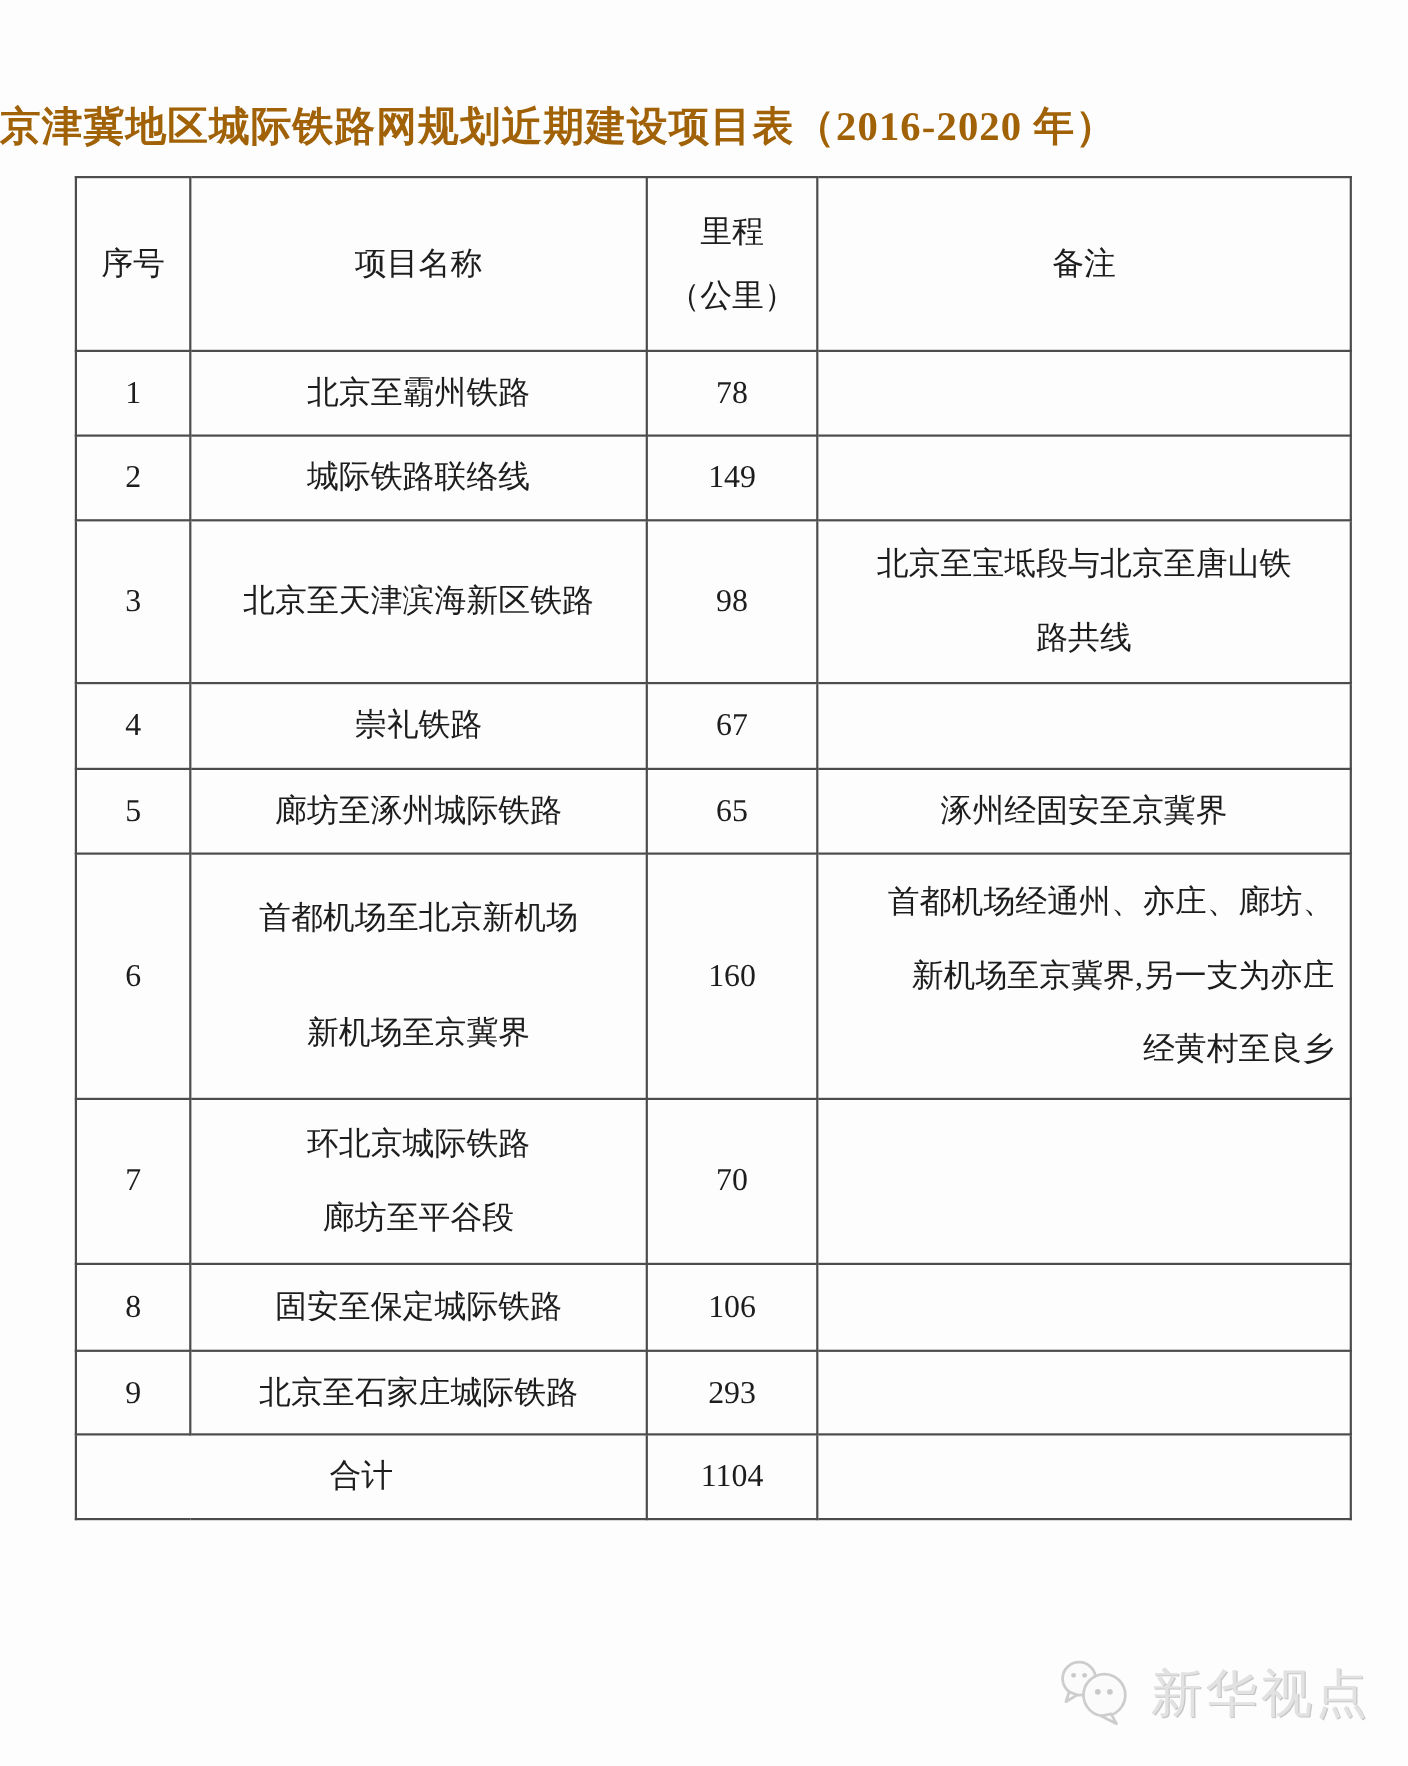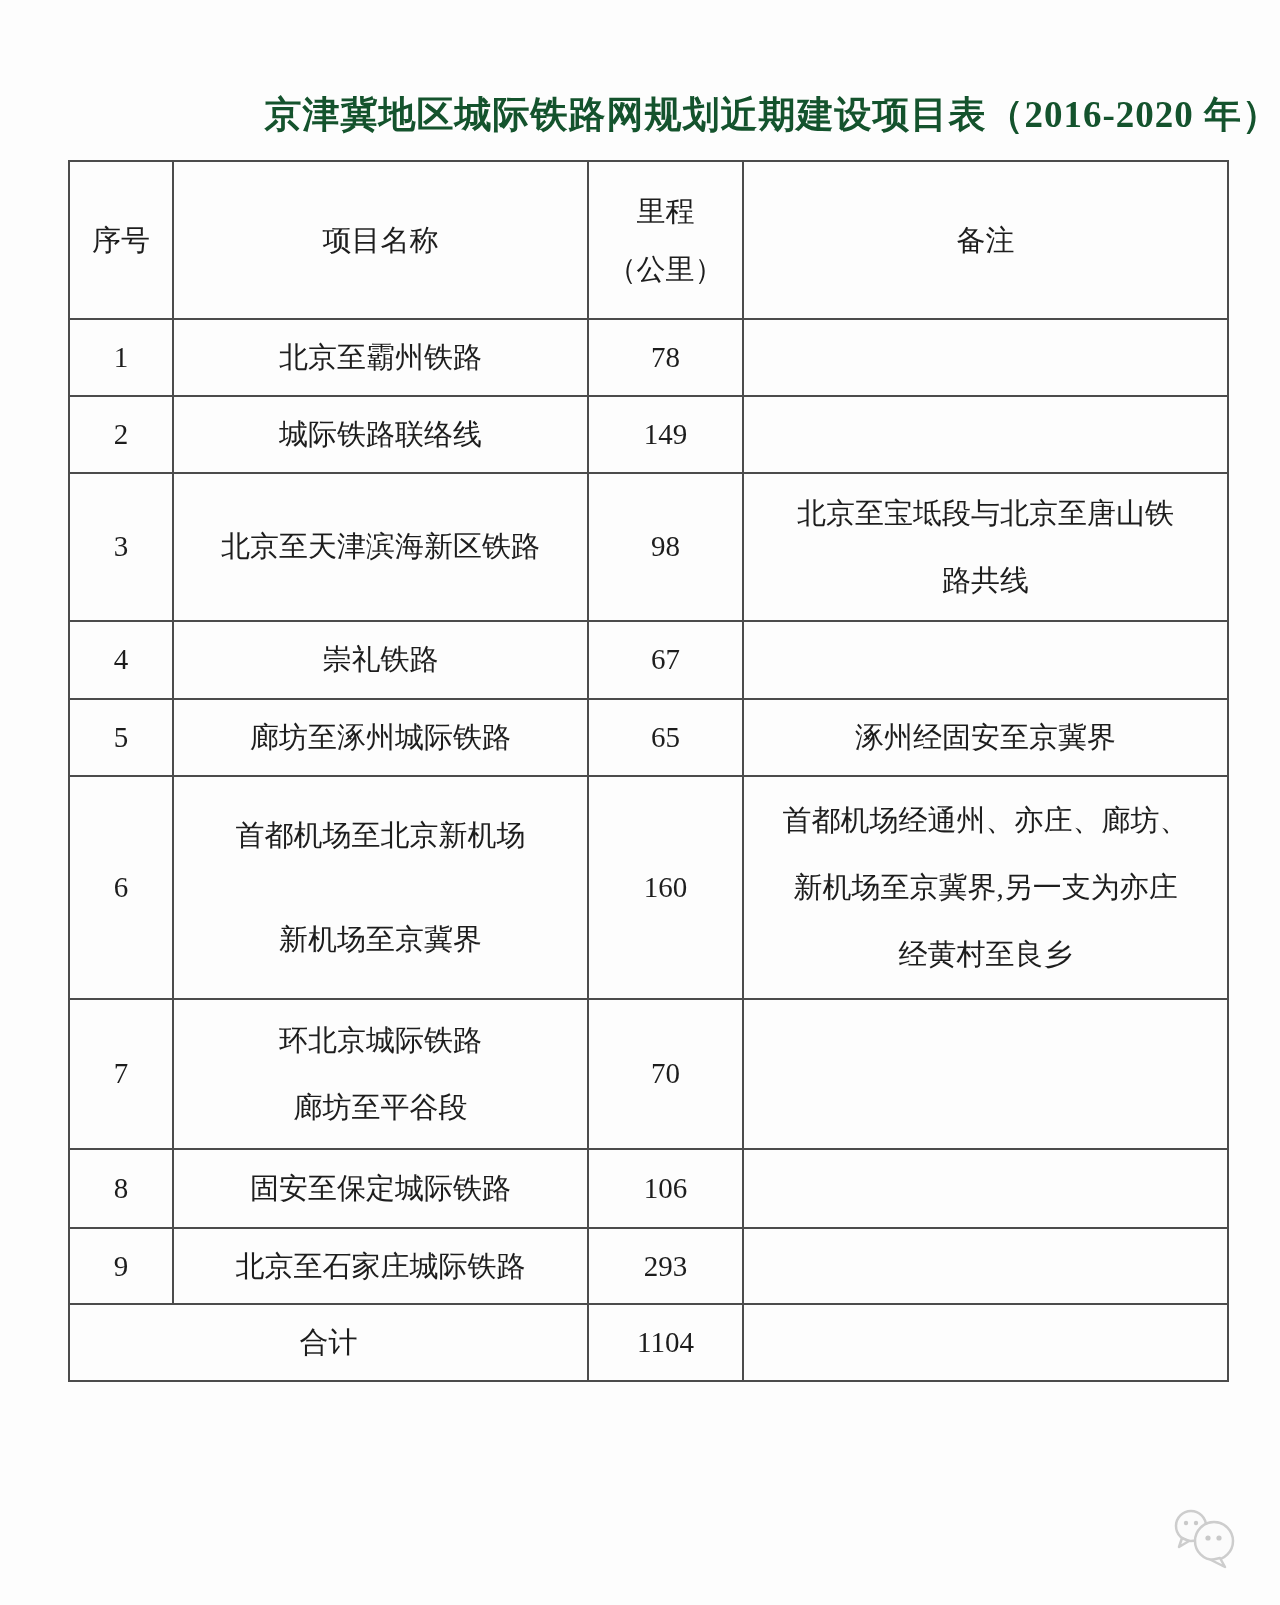--- a/index.html
+++ b/index.html
@@ -13,25 +13,25 @@
     background: #fdfdfd;
     font-family: "Liberation Serif", "DejaVu Serif", serif;
     color: #1a1a1a;
     overflow: hidden;
   }
   .page-title {
     position: absolute;
     top: 90px;
     left: 0;
     width: 100%;
-    text-align: right;
+    text-align: left;
     font-size: 37px;
     font-weight: bold;
     letter-spacing: 1px;
-    color: #14532d;
+    color: #a16207;
   }
   table.doc-table {
     position: absolute;
     left: 68px;
     top: 160px;
     width: 1159px;
     border-collapse: collapse;
     table-layout: fixed;
   }
   .doc-table col.c-index   { width: 104px; }
@@ -57,21 +57,21 @@
   tr.row-2  { height: 75px; }
   tr.row-3  { height: 148px; }
   tr.row-4  { height: 78px; }
   tr.row-5  { height: 77px; }
   tr.row-6  { height: 223px; }
   tr.row-7  { height: 150px; }
   tr.row-8  { height: 79px; }
   tr.row-9  { height: 76px; }
   tr.row-total { height: 75px; }
   td.wide-lines { line-height: 3.6; }
-  td.align-left { text-align: center; }
+  td.align-left { text-align: right; }
   .footer-brand {
     position: absolute;
     right: 34px;
     bottom: 32px;
     display: flex;
     align-items: center;
     gap: 10px;
   }
   .brand-text {
     font-size: 47px;
@@ -179,13 +179,14 @@
         <path d="M52 53 L57 62 L43 55 Z" stroke-linejoin="round"></path>
       </g>
       <g fill="#c9c9c9" stroke="none">
         <circle cx="18" cy="18" r="2.2"></circle>
         <circle cx="28" cy="18" r="2.2"></circle>
         <circle cx="40" cy="33" r="2.6"></circle>
         <circle cx="51" cy="33" r="2.6"></circle>
       </g>
     </svg>
   </span>
+  <span class="brand-text">新华视点</span>
 </div>
 
 </body></html>

